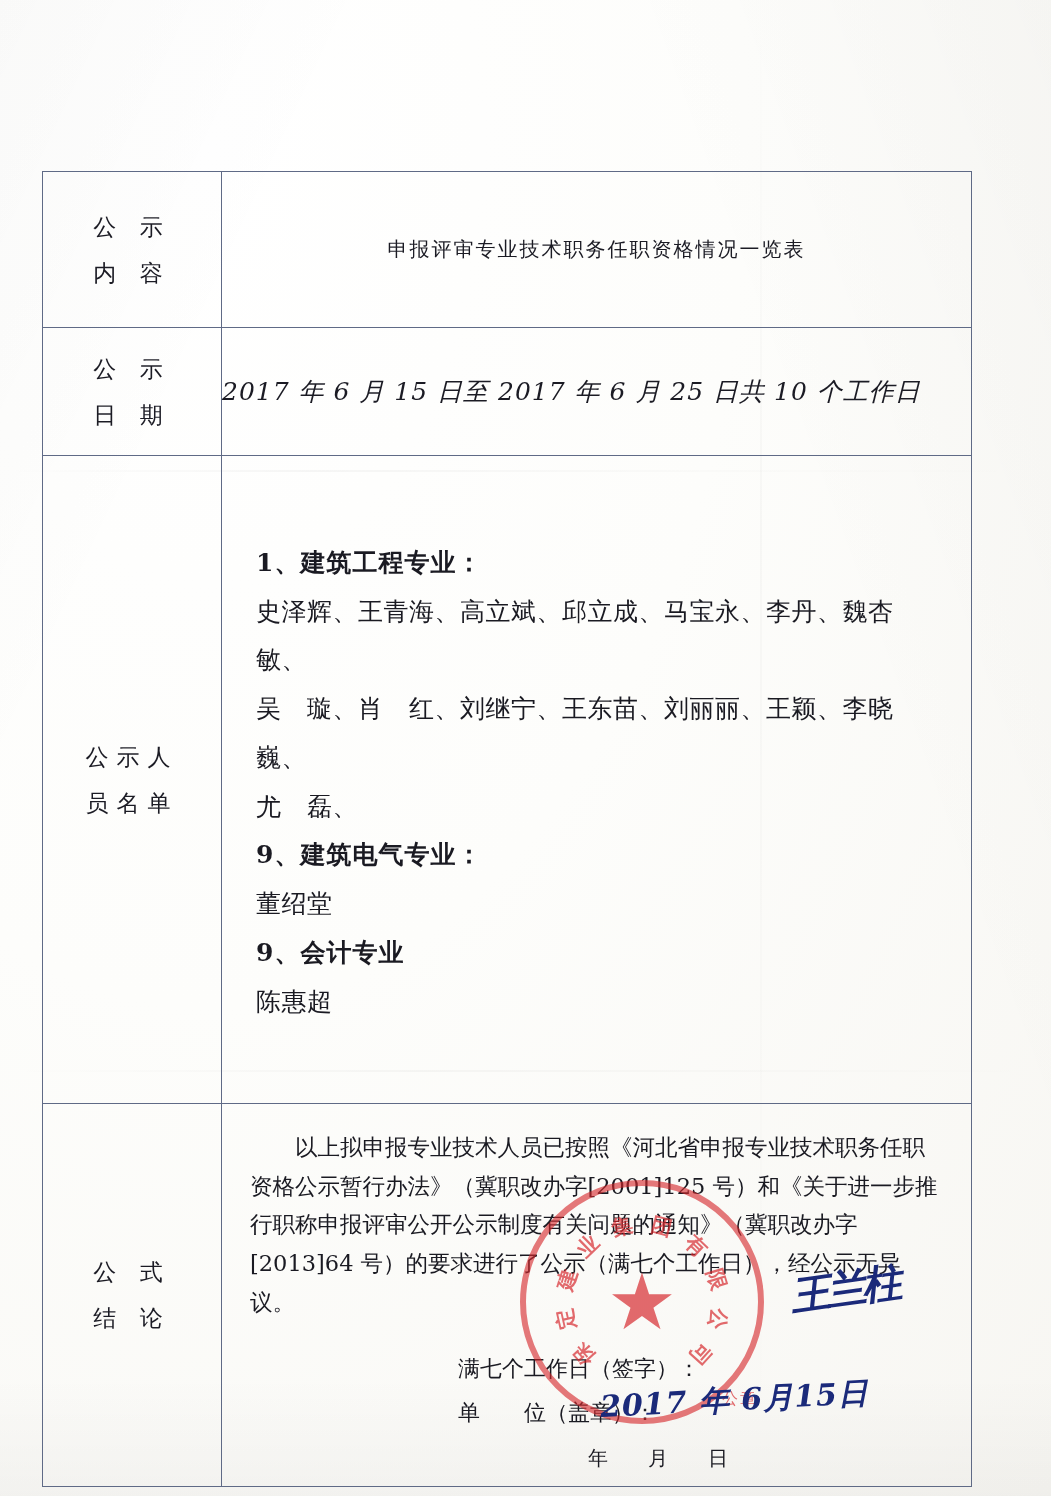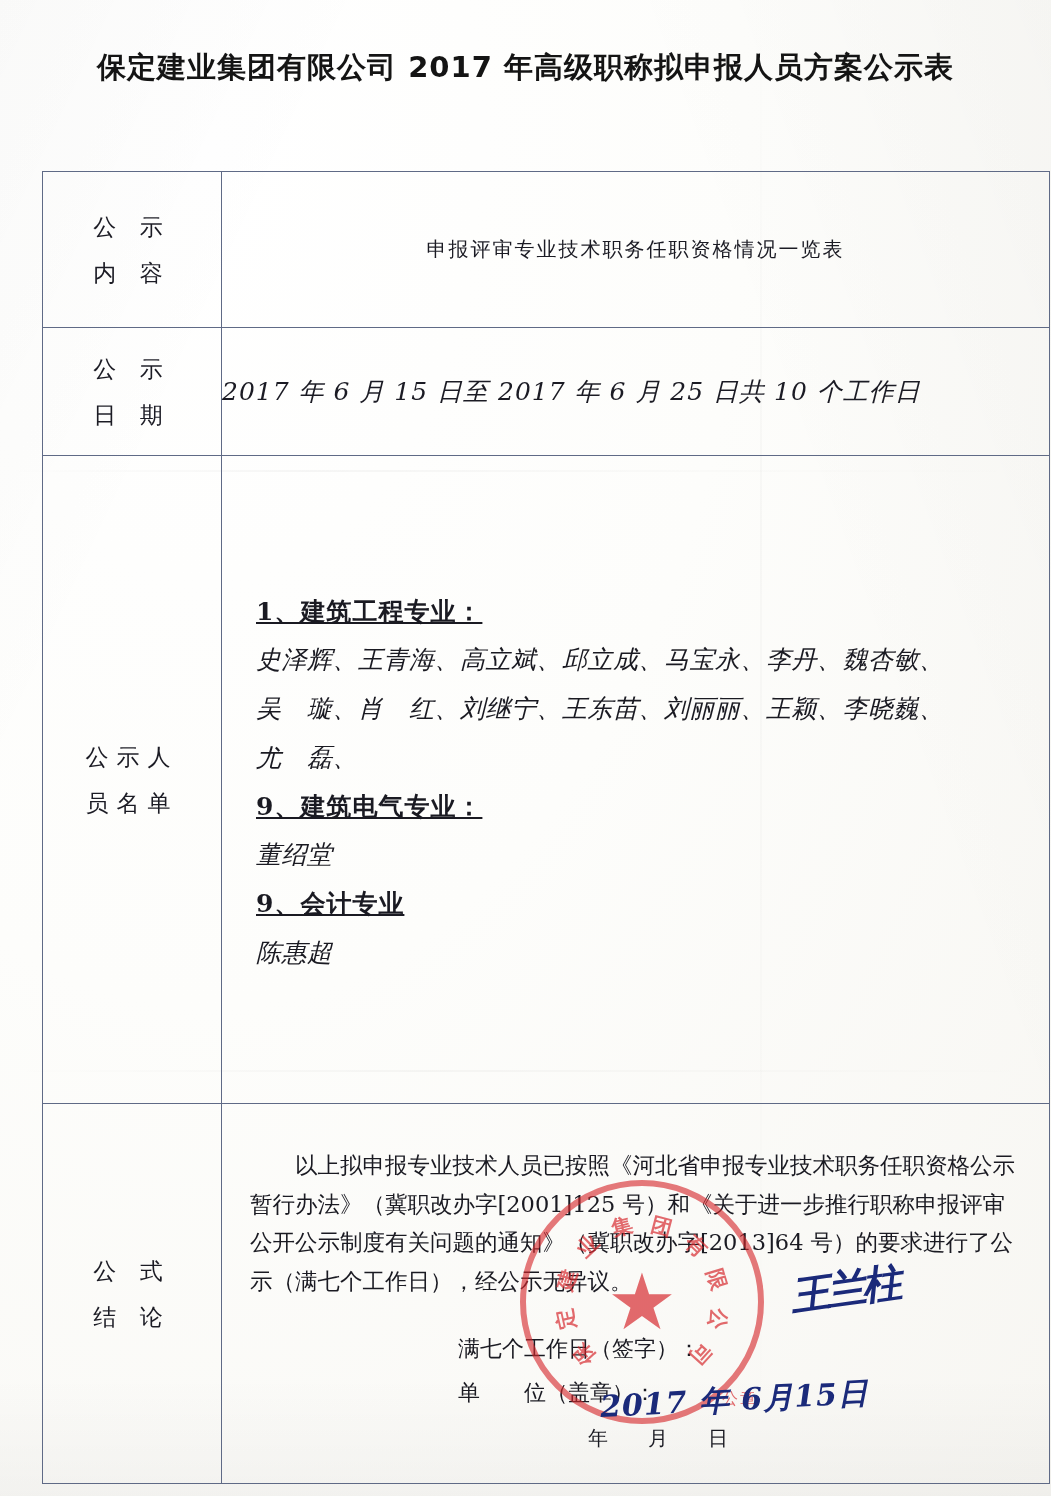--- a/index.html
+++ b/index.html
@@ -49,21 +49,21 @@
     font-weight: bold;
     font-size: 29px;
     letter-spacing: 1px;
     color: #141414;
   }
 
   table.main {
     position: absolute;
     left: 42px;
     top: 171px;
-    width: 1008px;
+    width: 930px;
     border-collapse: collapse;
     table-layout: fixed;
   }
   table.main td {
     border: 1px solid #5f6a86;
     vertical-align: middle;
     padding: 0;
   }
   .lbl {
     width: 178px;
@@ -99,25 +99,23 @@
   }
 
   .names {
     padding: 26px 34px 20px 34px;
     font-size: 25px;
     line-height: 1.95;
   }
   .names .heading {
     font-weight: bold;
     letter-spacing: 1px;
-    text-decoration: underline;
   }
   .names .list {
     letter-spacing: 0.5px;
-    font-style: italic;
   }
 
   .concl {
     padding: 22px 26px 10px 26px;
     font-size: 22.5px;
     line-height: 1.72;
     position: relative;
     height: 100%;
     box-sizing: border-box;
   }
@@ -207,21 +205,20 @@
 </style>
 </head>
 <body>
 
 <div class="page">
   <div class="paper-noise"></div>
   <div class="crease c1"></div>
   <div class="crease c2"></div>
   <div class="crease c3"></div>
 
-  <div class="doc-title">保定建业集团有限公司 2017 年高级职称拟申报人员方案公示表</div>
 
   <table class="main">
     <tbody>
       <tr class="row-content">
         <td class="lbl">
           <span>公 示</span>
           <span>内 容</span>
         </td>
         <td class="cell-body">
           <div class="center-line">申报评审专业技术职务任职资格情况一览表</div>

